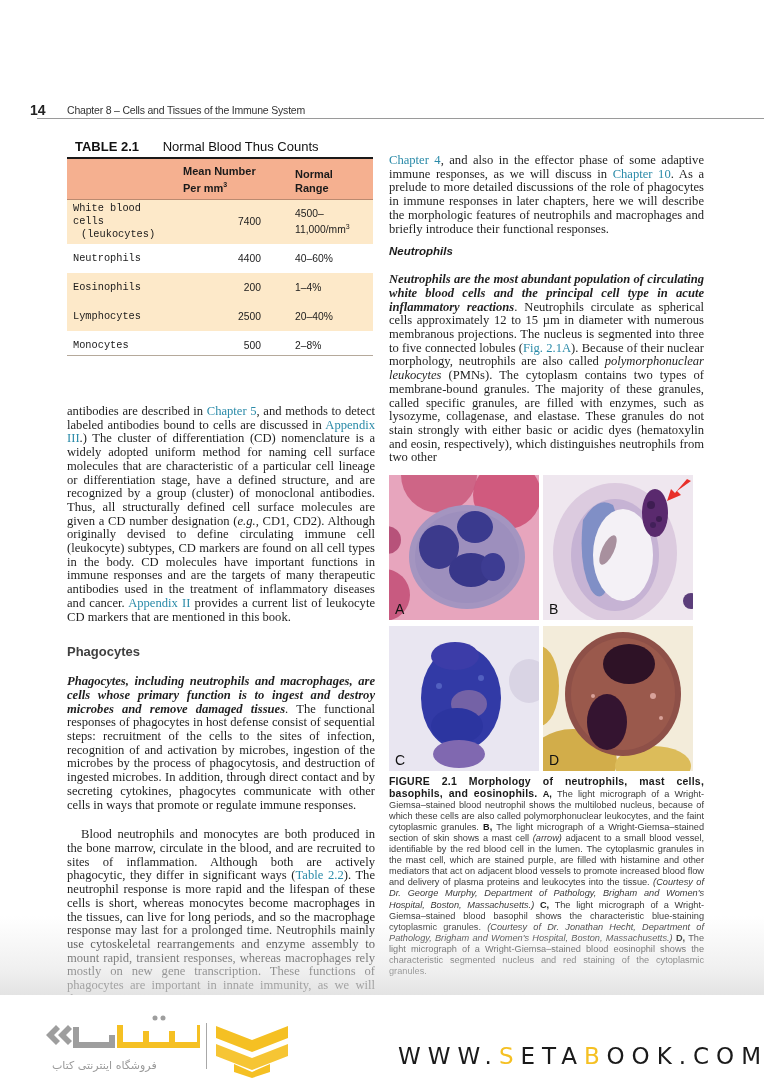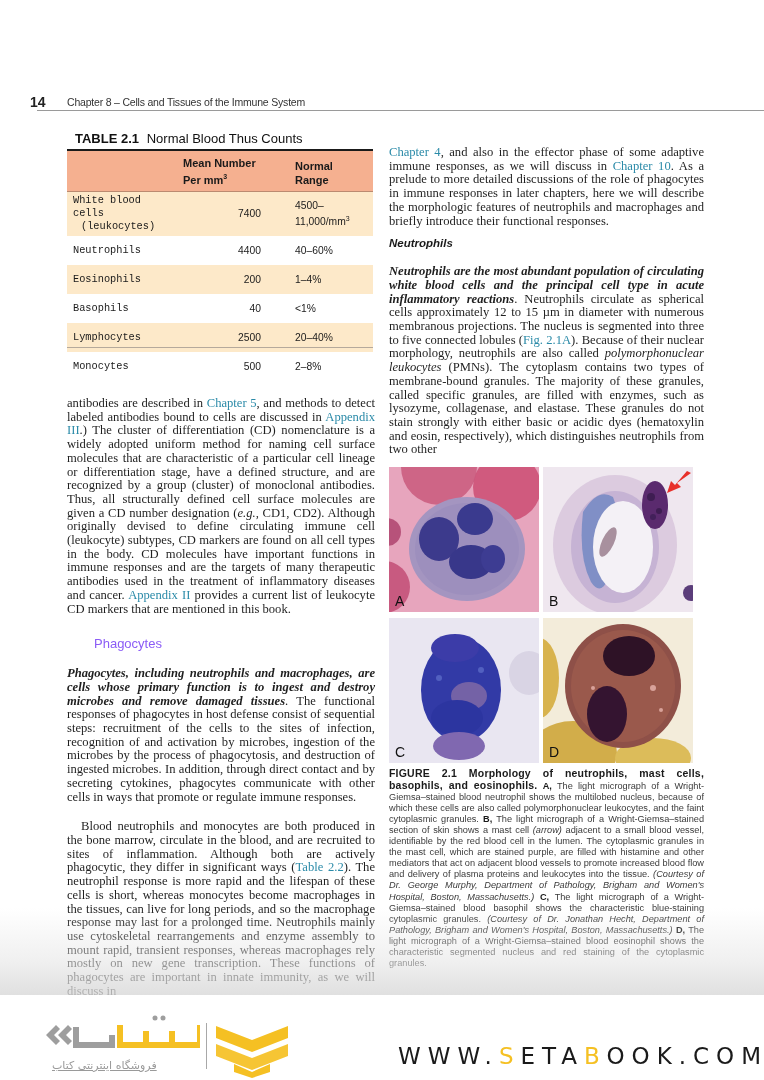--- a/index.html
+++ b/index.html
@@ -1,55 +1,55 @@
 <!DOCTYPE html>
 <html><head>
 <meta charset="utf-8">
 <style>
   * { box-sizing: border-box; margin: 0; padding: 0; }
   html, body { width: 764px; height: 1080px; overflow: hidden; background: #ffffff; }
   body { position: relative; font-family: "Liberation Serif", serif; color: #1d1d1d; }
 
-  .page { position: absolute; left: 0; top: 8px; width: 764px; height: 995px; background: #ffffff; overflow: hidden; }
+  .page { position: absolute; left: 0; top: 16px; width: 764px; height: 995px; background: #ffffff; overflow: hidden; }
   .page-fade { position: absolute; left: 0; top: 900px; width: 764px; height: 95px;
     background: linear-gradient(to bottom, rgba(255,255,255,0) 0%, rgba(228,228,228,0.55) 55%, rgba(214,214,214,0.85) 100%); pointer-events: none; }
 
   
   .running-head { position: absolute; left: 30px; top: 86px; width: 734px; height: 18px; }
   .page-number { position: absolute; left: 0; top: 0; font-family: "Liberation Sans", sans-serif; font-weight: bold; font-size: 14px; color: #222; }
   .running-title { position: absolute; left: 37px; top: 2px; font-family: "Liberation Sans", sans-serif; font-size: 10.5px; color: #333; letter-spacing: -0.2px; }
   .head-rule { position: absolute; left: 37px; top: 102px; width: 727px; height: 1px; background: #9a9a9a; }
 
   
   .col-left { position: absolute; left: 67px; top: 0; width: 308px; }
   .col-right { position: absolute; left: 389px; top: 0; width: 315px; }
 
   .body-text { font-size: 12.6px; line-height: 13.7px; text-align: justify; color: #1f1f1f; margin-top: 16px; }
   .link { color: #2a8aa8; }
   .em { font-style: italic; }
   .lead { font-style: italic; font-weight: bold; }
 
   
   .table-title { position: absolute; left: 75px; top: 123px; font-family: "Liberation Sans", sans-serif; font-size: 13px; color: #111; }
-  .table-title .tlabel { font-weight: bold; margin-right: 4px; }
+  .table-title .tlabel { font-weight: bold; margin-right: 20px; }
   .blood-table { position: absolute; left: 67px; top: 141px; width: 306px; border-collapse: collapse;
     font-family: "Liberation Sans", sans-serif; font-size: 10.3px; color: #1a1a1a; border-top: 2px solid #1a1a1a; }
   .blood-table th { background: #f5b090; font-weight: bold; text-align: left; font-size: 11px; vertical-align: bottom;
     padding: 5px 6px 4px 6px; line-height: 14px; border-bottom: 1.5px solid #bb8a70; }
   .blood-table th.c2 { padding-left: 4px; }
   .blood-table td { padding: 0 6px; height: 29px; vertical-align: middle; line-height: 13px; }
   .blood-table tr.r-first td { height: 45px; }
   .blood-table tr.shade td { background: #fde9c9; }
   .blood-table td.num { text-align: right; padding-right: 28px; width: 110px; }
   .blood-table td.c1 { width: 112px; font-family: Liberation Mono, monospace; }
   .blood-table td.c1 .indent { display: block; padding-left: 8px; }
   .blood-table sup { font-size: 7px; }
   .table-bottom { position: absolute; left: 67px; top: 339px; width: 306px; height: 1px; background: #b5a99b; }
 
-  .subhead { font-family: "Liberation Sans", sans-serif; font-weight: normal; font-size: 13px; color: #8b5cf6; margin-left: 27px; }
+  .subhead { font-family: "Liberation Sans", sans-serif; font-weight: bold; font-size: 13px; color: #404040; }
   .subhead-italic { font-family: "Liberation Sans", sans-serif; font-weight: bold; font-style: italic; font-size: 11.5px; color: #1a1a1a; }
 
   
   .figure-grid { position: absolute; left: 389px; top: 459px; width: 312px; height: 295px; }
   .micro { position: absolute; width: 150px; height: 145px; overflow: hidden; }
   .micro .panel-letter { position: absolute; left: 6px; bottom: 3px; font-family: "Liberation Sans", sans-serif; font-size: 14px; color: #111; }
   .micro svg { position: absolute; left: 0; top: 0; }
   .mA { left: 0; top: 0; background: #e7a5bd; }
   .mB { left: 154px; top: 0; background: #efe7ef; }
   .mC { left: 0; top: 151px; background: #e9e6f1; }
@@ -59,21 +59,21 @@
     font-size: 9.2px; line-height: 11.05px; text-align: justify; color: #3a3a3a; }
   .caption .cap-head { font-weight: bold; font-size: 10.5px; color: #1a1a1a; letter-spacing: 0.2px; }
   .caption b { color: #1a1a1a; }
   .caption i { font-style: italic; }
 
   
   .footer { position: absolute; left: 0; top: 995px; width: 764px; height: 85px; background: #ffffff; }
   .logo-mark { position: absolute; left: 214px; top: 27px; }
   .logo-divider { position: absolute; left: 206px; top: 28px; width: 1px; height: 46px; background: #a8a8a8; }
   .logo-brand { position: absolute; left: 40px; top: 20px; width: 160px; height: 40px; }
-  .logo-sub { position: absolute; left: 52px; top: 64px; font-family: "DejaVu Sans", sans-serif; font-size: 11px; color: #9a9a9a; direction: rtl; text-decoration: underline; }
+  .logo-sub { position: absolute; left: 52px; top: 64px; font-family: "DejaVu Sans", sans-serif; font-size: 11px; color: #9a9a9a; direction: rtl; }
   .store-name { position: absolute; right: 18px; top: 17px; font-family: "DejaVu Sans", sans-serif; font-size: 18px; color: #1a1a1a; direction: rtl; }
   .store-url { position: absolute; left: 398px; top: 48px; font-family: "DejaVu Sans", sans-serif; font-size: 23px; letter-spacing: 7px; color: #1a1a1a; }
   .store-url .accent { color: #f5c023; }
 </style>
 </head>
 <body>
 
 <div class="page">
 
   <div class="running-head">
@@ -108,25 +108,20 @@
       </tr>
       <tr>
         <td class="c1">Neutrophils</td>
         <td class="num">4400</td>
         <td>40–60%</td>
       </tr>
       <tr class="shade">
         <td class="c1">Eosinophils</td>
         <td class="num">200</td>
         <td>1–4%</td>
-      </tr>
-      <tr>
-        <td class="c1">Basophils</td>
-        <td class="num">40</td>
-        <td>&lt;1%</td>
       </tr>
       <tr class="shade">
         <td class="c1">Lymphocytes</td>
         <td class="num">2500</td>
         <td>20–40%</td>
       </tr>
       <tr>
         <td class="c1">Monocytes</td>
         <td class="num">500</td>
         <td>2–8%</td>

